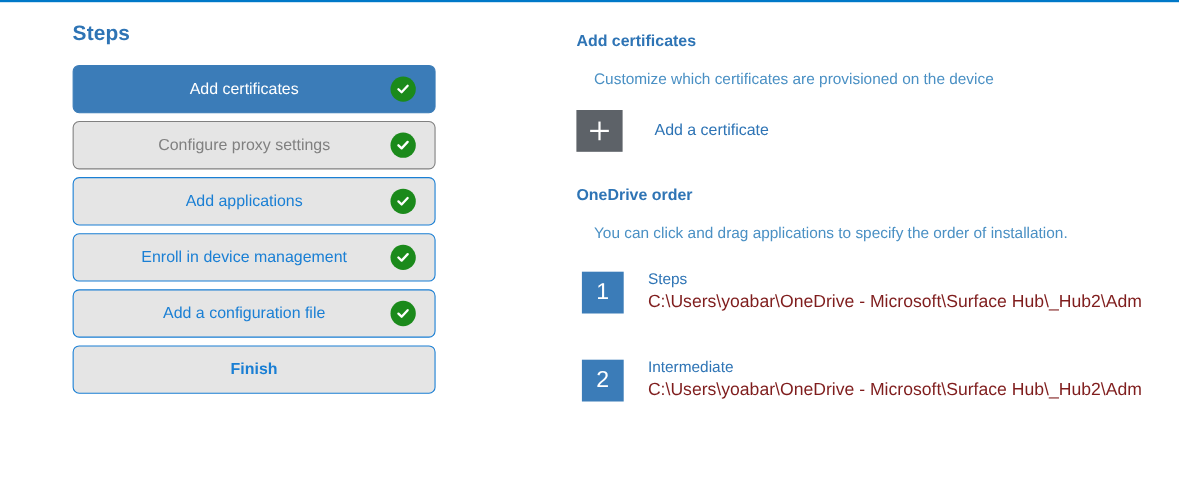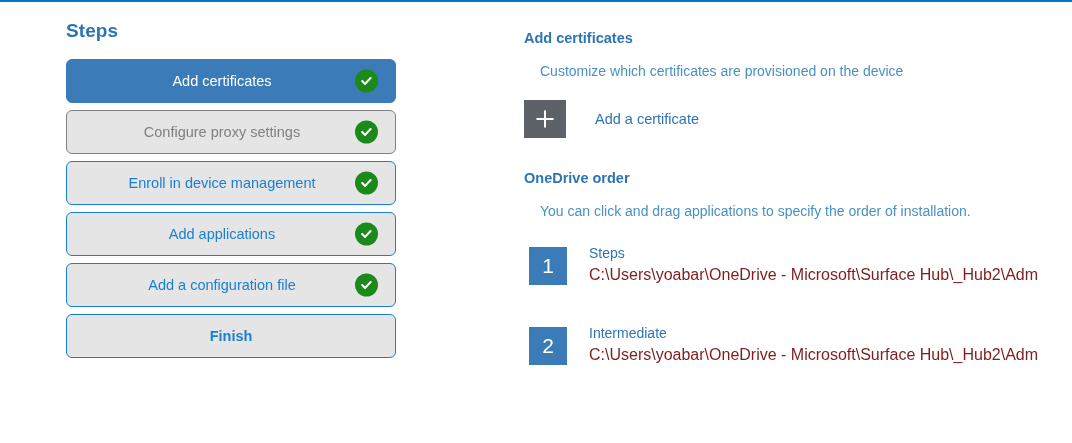--- a/index.html
+++ b/index.html
@@ -211,29 +211,29 @@
         </div>
         <div class="step-btn state-muted">
           <span class="step-label">Configure proxy settings</span>
           <span class="check-badge">
             <svg width="15" height="15" viewBox="0 0 15 15" aria-hidden="true">
               <path d="M3.2 7.6 L6.1 10.4 L11.6 4.5" fill="none" stroke="#ffffff" stroke-width="2.1" stroke-linecap="round" stroke-linejoin="round"></path>
             </svg>
           </span>
         </div>
         <div class="step-btn state-default">
+          <span class="step-label">Add applications</span>
+          <span class="check-badge">
+            <svg width="15" height="15" viewBox="0 0 15 15" aria-hidden="true">
+              <path d="M3.2 7.6 L6.1 10.4 L11.6 4.5" fill="none" stroke="#ffffff" stroke-width="2.1" stroke-linecap="round" stroke-linejoin="round"></path>
+            </svg>
+          </span>
+        </div>
+        <div class="step-btn state-default">
           <span class="step-label">Enroll in device management</span>
-          <span class="check-badge">
-            <svg width="15" height="15" viewBox="0 0 15 15" aria-hidden="true">
-              <path d="M3.2 7.6 L6.1 10.4 L11.6 4.5" fill="none" stroke="#ffffff" stroke-width="2.1" stroke-linecap="round" stroke-linejoin="round"></path>
-            </svg>
-          </span>
-        </div>
-        <div class="step-btn state-default">
-          <span class="step-label">Add applications</span>
           <span class="check-badge">
             <svg width="15" height="15" viewBox="0 0 15 15" aria-hidden="true">
               <path d="M3.2 7.6 L6.1 10.4 L11.6 4.5" fill="none" stroke="#ffffff" stroke-width="2.1" stroke-linecap="round" stroke-linejoin="round"></path>
             </svg>
           </span>
         </div>
         <div class="step-btn state-default">
           <span class="step-label">Add a configuration file</span>
           <span class="check-badge">
             <svg width="15" height="15" viewBox="0 0 15 15" aria-hidden="true">

